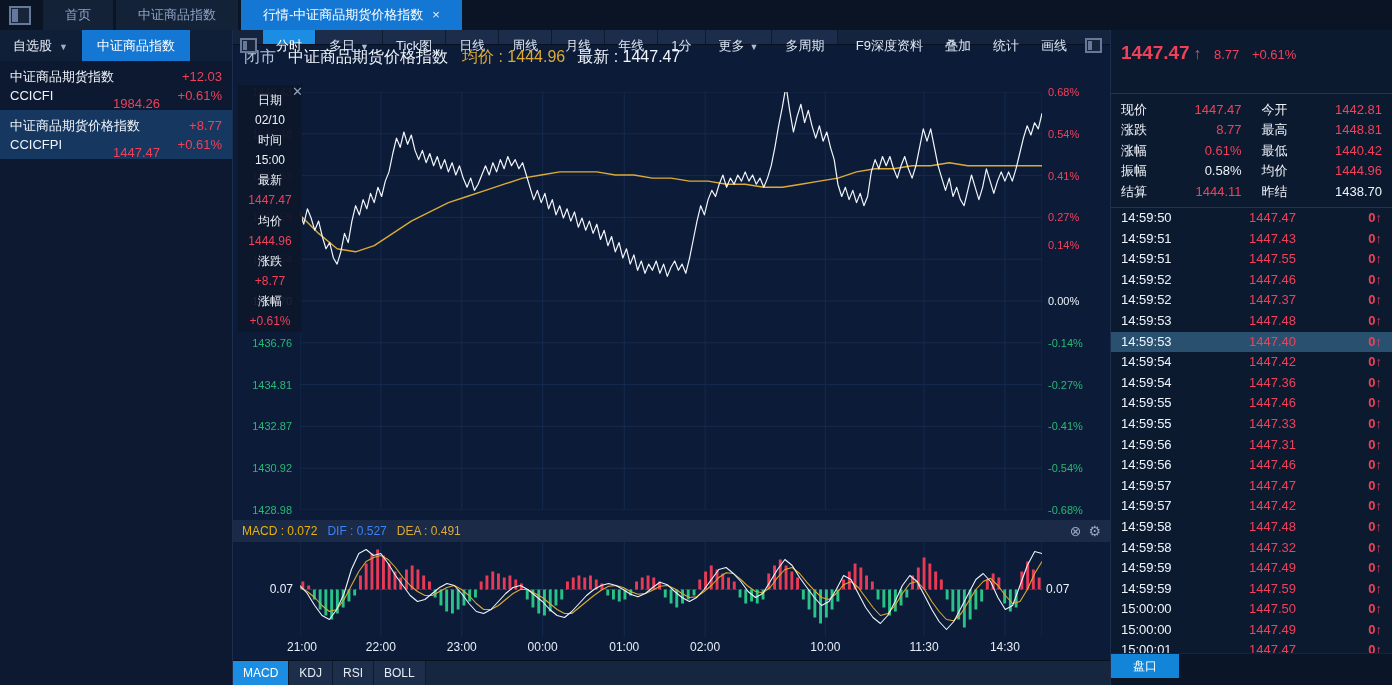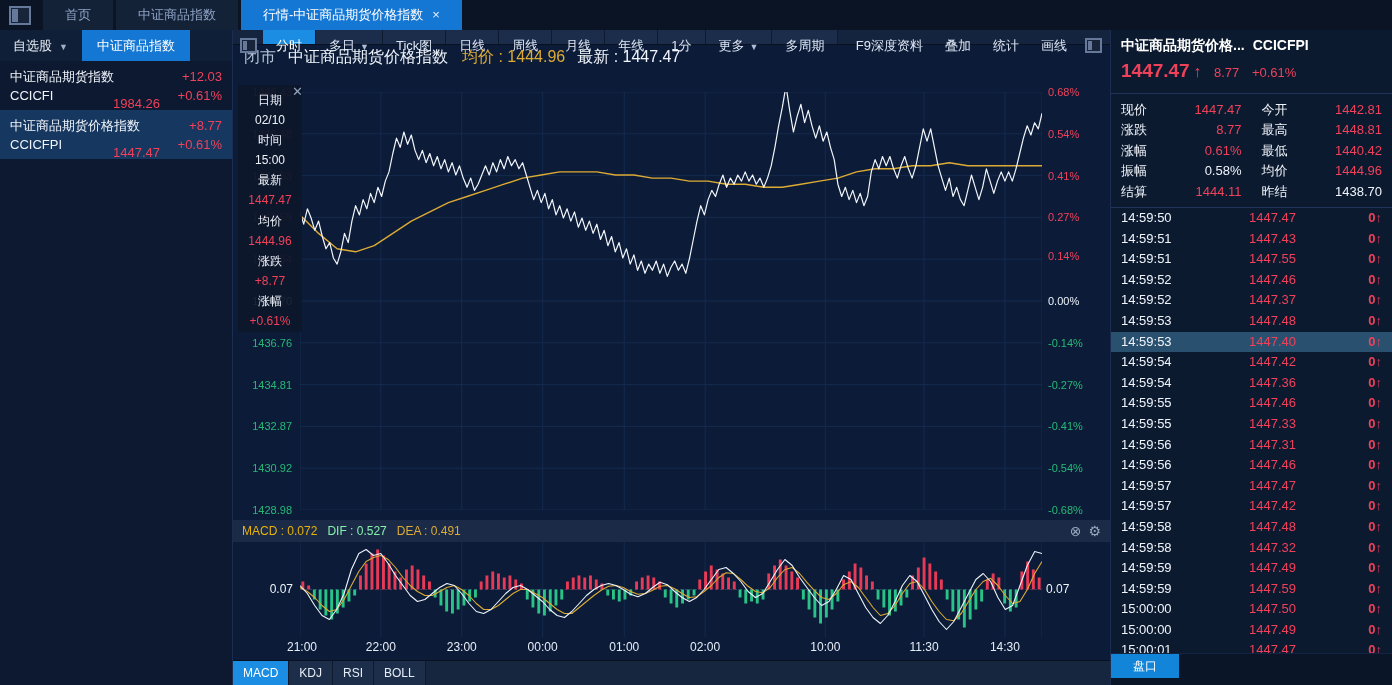--- a/index.html
+++ b/index.html
@@ -189,21 +189,21 @@
           <span class="ax-label c-g" style="top: 285.6px;">1434.81</span>
           <span class="ax-label c-g" style="top: 327.4px;">1432.87</span>
           <span class="ax-label c-g" style="top: 369.2px;">1430.92</span>
           <span class="ax-label c-g" style="top: 411px;">1428.98</span>
         </div>
       <div id="axis-right">
           <span class="ax-label c-r" style="top: -7px;">0.68%</span>
           <span class="ax-label c-r" style="top: 34.8px;">0.54%</span>
           <span class="ax-label c-r" style="top: 76.6px;">0.41%</span>
           <span class="ax-label c-r" style="top: 118.4px;">0.27%</span>
-          <span class="ax-label c-r" style="top: 157px; text-align: center;">0.14%</span>
+          <span class="ax-label c-r" style="top: 146px; text-align: center;">0.14%</span>
           <span class="ax-label c-w" style="top: 202px;">0.00%</span>
           <span class="ax-label c-g" style="top: 243.8px;">-0.14%</span>
           <span class="ax-label c-g" style="top: 285.6px;">-0.27%</span>
           <span class="ax-label c-g" style="top: 327.4px;">-0.41%</span>
           <span class="ax-label c-g" style="top: 369.2px;">-0.54%</span>
           <span class="ax-label c-g" style="top: 411px;">-0.68%</span>
         </div>
       <svg id="plot" viewBox="0 0 742 418">
           <line x1="0" y1="0" x2="742" y2="0" stroke="#152a4e" stroke-width="1"></line>
           <line x1="0" y1="41.8" x2="742" y2="41.8" stroke="#152a4e" stroke-width="1"></line>
@@ -240,21 +240,21 @@
           <div class="tt-row c-w">均价</div>
           <div class="tt-row c-r">1444.96</div>
           <div class="tt-row c-w">涨跌</div>
           <div class="tt-row c-r">+8.77</div>
           <div class="tt-row c-w">涨幅</div>
           <div class="tt-row c-r">+0.61%</div>
         </div>
     </div>
 
     <div id="macd-header">
-      <span id="mh-items"><span class="mh-item" style="color: #eab308;">MACD : 0.072</span><span class="mh-item" style="color: #86efac;">DIF : 0.527</span><span class="mh-item" style="color: rgb(221, 171, 52);">DEA : 0.491</span></span>
+      <span id="mh-items"><span class="mh-item" style="color: #eab308;">MACD : 0.072</span><span class="mh-item" style="color: #3b82f6;">DIF : 0.527</span><span class="mh-item" style="color: rgb(221, 171, 52);">DEA : 0.491</span></span>
       <span class="macd-icons">
         <span>⊗</span><span>⚙</span>
       </span>
     </div>
 
     <div id="macd-pane">
       <span class="macd-axlab" id="macd-lab-l" style="position:absolute;right:817px;">0.07</span>
       <svg id="macd-svg" viewBox="0 0 742 95">
           <line x1="0" y1="0" x2="0" y2="95" stroke="#152a4e" stroke-width="1"></line>
           <line x1="80.878" y1="0" x2="80.878" y2="95" stroke="#152a4e" stroke-width="1"></line>
@@ -416,23 +416,20 @@
     <div id="ind-tabs">
         <div class="ind-tab active">MACD</div>
         <div class="ind-tab">KDJ</div>
         <div class="ind-tab">RSI</div>
         <div class="ind-tab">BOLL</div>
       </div>
   </section>
 
   <aside id="rightpanel">
     <div id="rp-header">
-      <div id="rp-title">
-        <span>中证商品期货价格...</span><span class="code">CCICFPI</span>
-      </div>
       <div id="rp-price-row">
         <span id="rp-price">1447.47</span>
         <span id="rp-arrow">↑</span>
         <span id="rp-change">8.77</span>
         <span id="rp-pct">+0.61%</span>
       </div>
     </div>
     <div id="rp-stats">
         <div class="rp-stat-row">
           <span class="rp-sl">现价</span>

